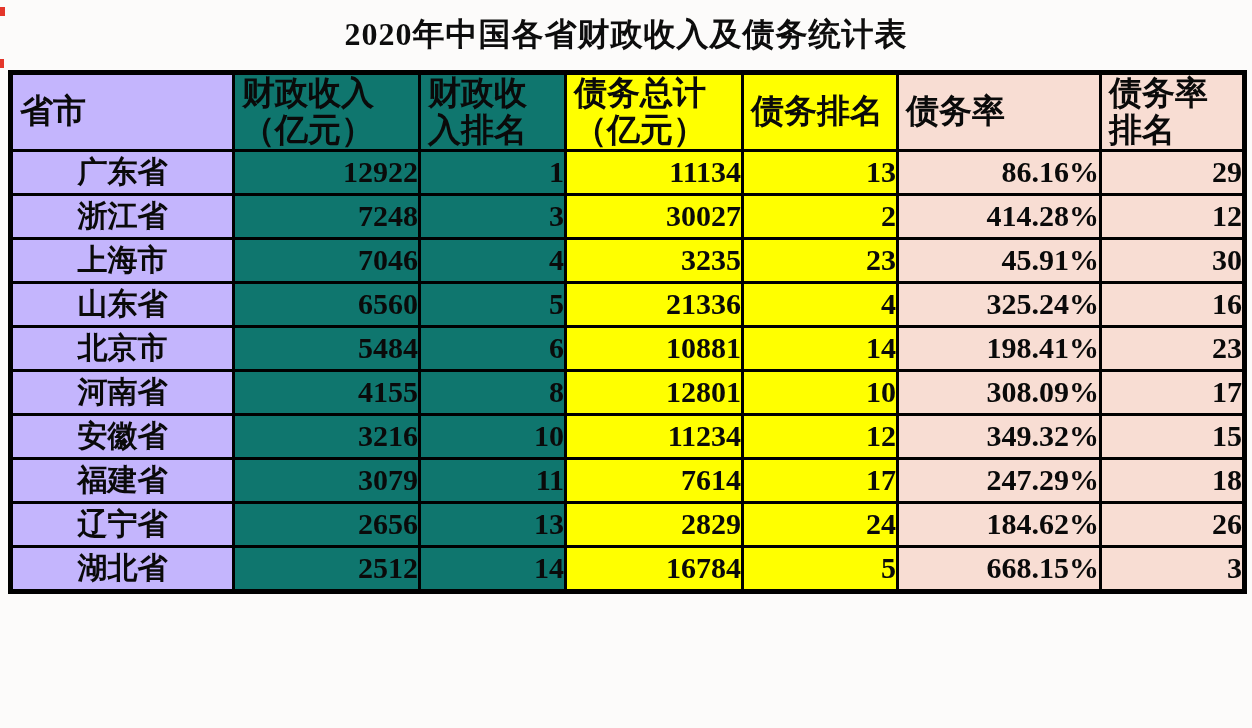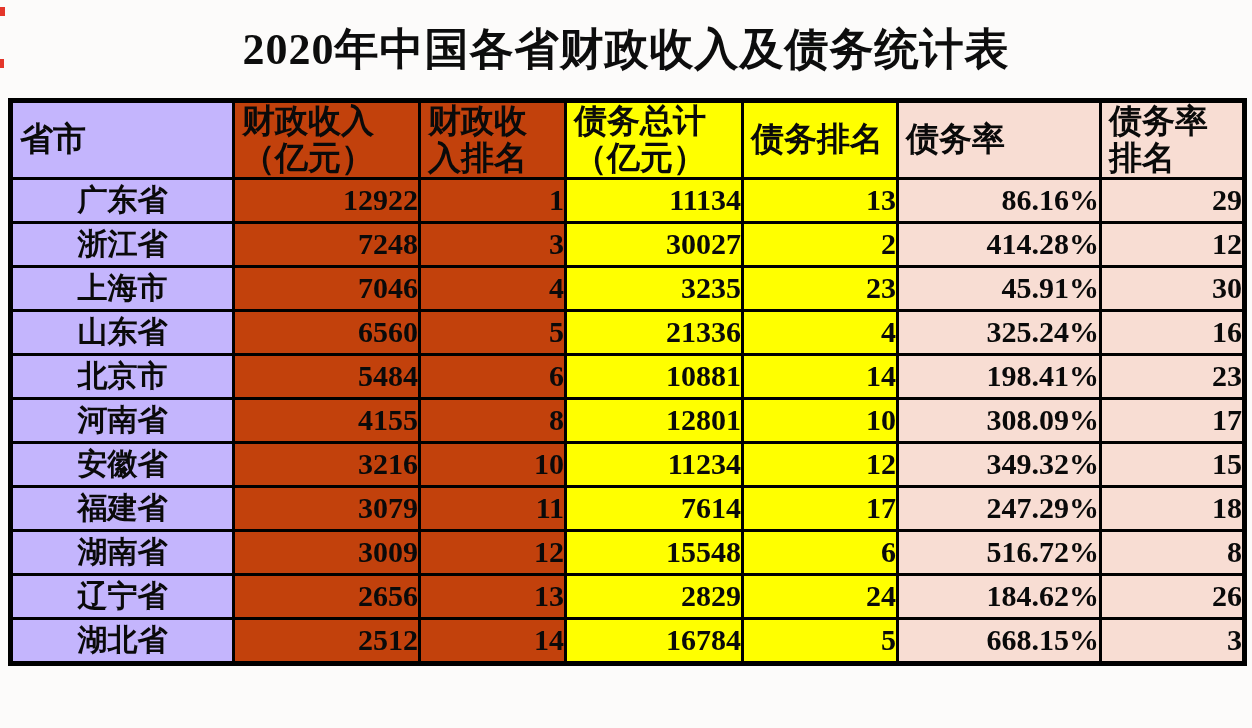--- a/index.html
+++ b/index.html
@@ -3,23 +3,23 @@
 <meta charset="utf-8">
 <style>
   html,body{margin:0;padding:0;}
   body{
     width:1252px;height:728px;overflow:hidden;position:relative;
     background:#fcfbfa;
     font-family:"Liberation Serif","DejaVu Serif",serif;
     color:#0a0a0a;
   }
   .title{
-    margin:14px;height:70px;
+    margin:0;height:70px;
     display:flex;align-items:center;justify-content:center;
-    font-size:44px;font-weight:bold;letter-spacing:1px;color:#0d0d0d;
+    font-size:32px;font-weight:bold;letter-spacing:1px;color:#0d0d0d;
   }
   table.stats{
     border-collapse:collapse;table-layout:fixed;
     width:1234px;margin-left:8px;
     border:5px solid #000;
   }
   table.stats th, table.stats td{
     border:3px solid #000;
     overflow:hidden;
   }
@@ -32,21 +32,21 @@
   }
   table.stats td{
     height:35px;
     font-size:30px;font-weight:bold;
     padding:0;vertical-align:middle;
     white-space:nowrap;
   }
   td.c-prov-cell{text-align:center;padding-left:8px;}
   td.num{text-align:right;padding-right:16px;}
   .bg-white{background:#c4b5fd;}
-  .bg-blue{background:#c2410c;}
+  .bg-blue{background:#0f766e;}
   .bg-yellow{background:#ffff00;}
   .bg-pink{background:#f8ddd3;}
   .artifact{position:absolute;left:0;background:#e4362a;}
   .artifact.a1{top:7px;width:5px;height:9px;}
   .artifact.a2{top:59px;width:4px;height:9px;}
 </style>
 </head>
 <body>
 
 <div class="artifact a1"></div>
@@ -146,29 +146,20 @@
       <tr>
         <td class="bg-white c-prov-cell">福建省</td>
         <td class="bg-blue num">3079</td>
         <td class="bg-blue num">11</td>
         <td class="bg-yellow num">7614</td>
         <td class="bg-yellow num">17</td>
         <td class="bg-pink num">247.29%</td>
         <td class="bg-pink num">18</td>
       </tr>
       <tr>
-        <td class="bg-white c-prov-cell">湖南省</td>
-        <td class="bg-blue num">3009</td>
-        <td class="bg-blue num">12</td>
-        <td class="bg-yellow num">15548</td>
-        <td class="bg-yellow num">6</td>
-        <td class="bg-pink num">516.72%</td>
-        <td class="bg-pink num">8</td>
-      </tr>
-      <tr>
         <td class="bg-white c-prov-cell">辽宁省</td>
         <td class="bg-blue num">2656</td>
         <td class="bg-blue num">13</td>
         <td class="bg-yellow num">2829</td>
         <td class="bg-yellow num">24</td>
         <td class="bg-pink num">184.62%</td>
         <td class="bg-pink num">26</td>
       </tr>
       <tr>
         <td class="bg-white c-prov-cell">湖北省</td>

